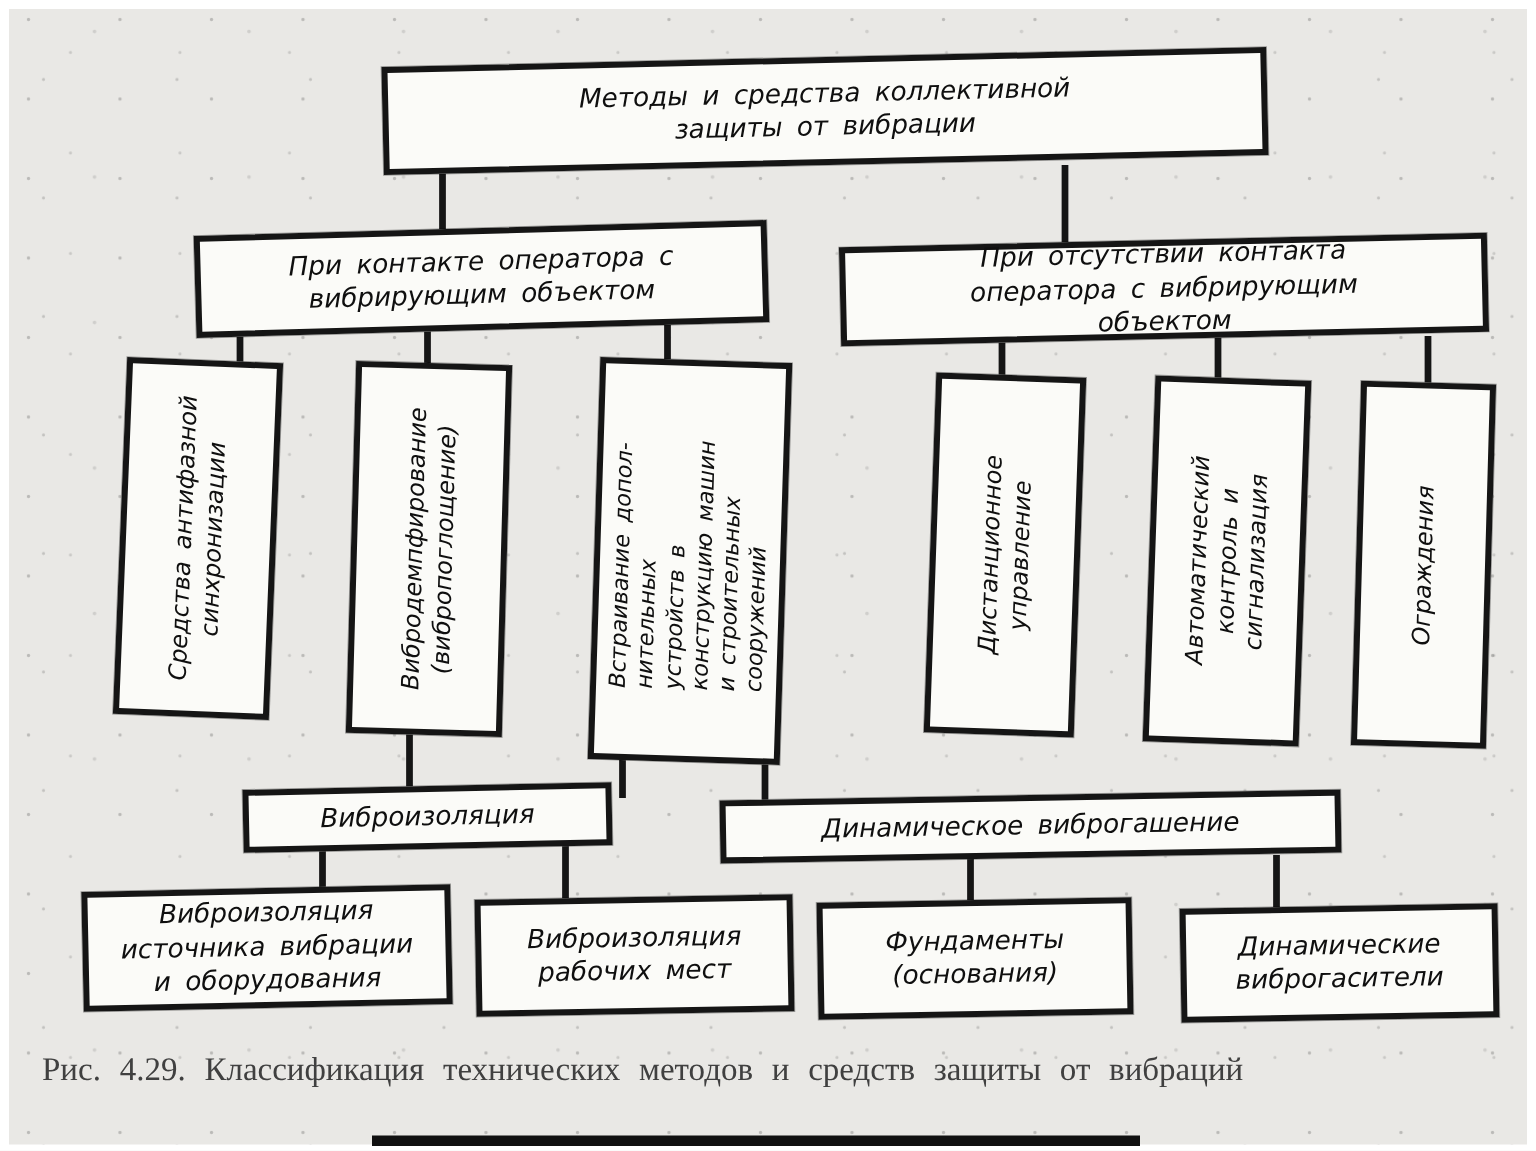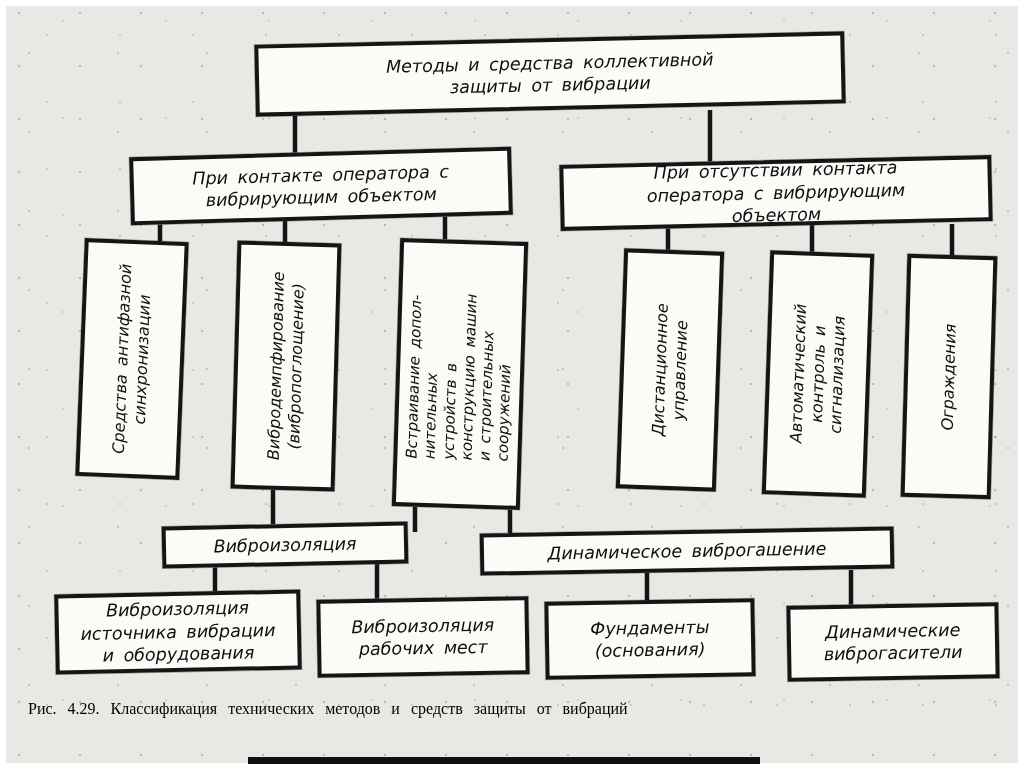--- a/index.html
+++ b/index.html
@@ -27,21 +27,21 @@
   .label{text-align:center;line-height:1.28;word-spacing:4px;}
   .vtext{
     position:absolute;left:50%;top:50%;
     transform:translate(-50%,-50%) rotate(-90deg);
     text-align:center;line-height:1.22;word-spacing:3px;
   }
   .vtext.left{text-align:left;}
   .caption{
     position:absolute;left:28px;top:700px;width:975px;
     font-family:"Liberation Serif","DejaVu Serif",serif;
-    font-size:16px;color:#000000;word-spacing:7px;white-space:nowrap;
+    font-size:22px;color:#404040;word-spacing:7px;white-space:nowrap;
   }
   .edge-bar{position:absolute;left:248px;top:757px;width:512px;height:7px;background:#101010;}
 </style>
 </head>
 <body>
 
 <div class="stage">
   <div class="paper"></div>
 
   <svg class="connectors" viewBox="0 0 1024 767" stroke="#151515" stroke-width="4.5">

